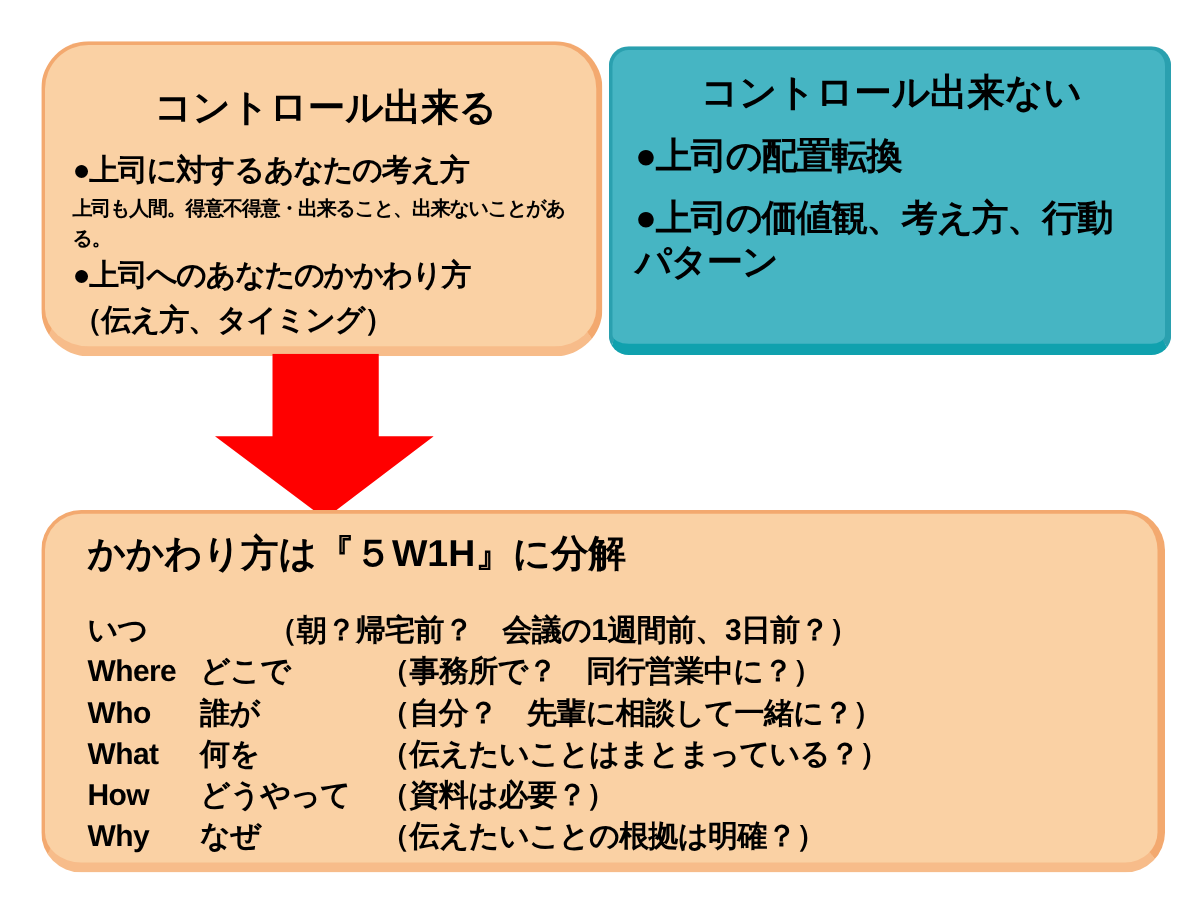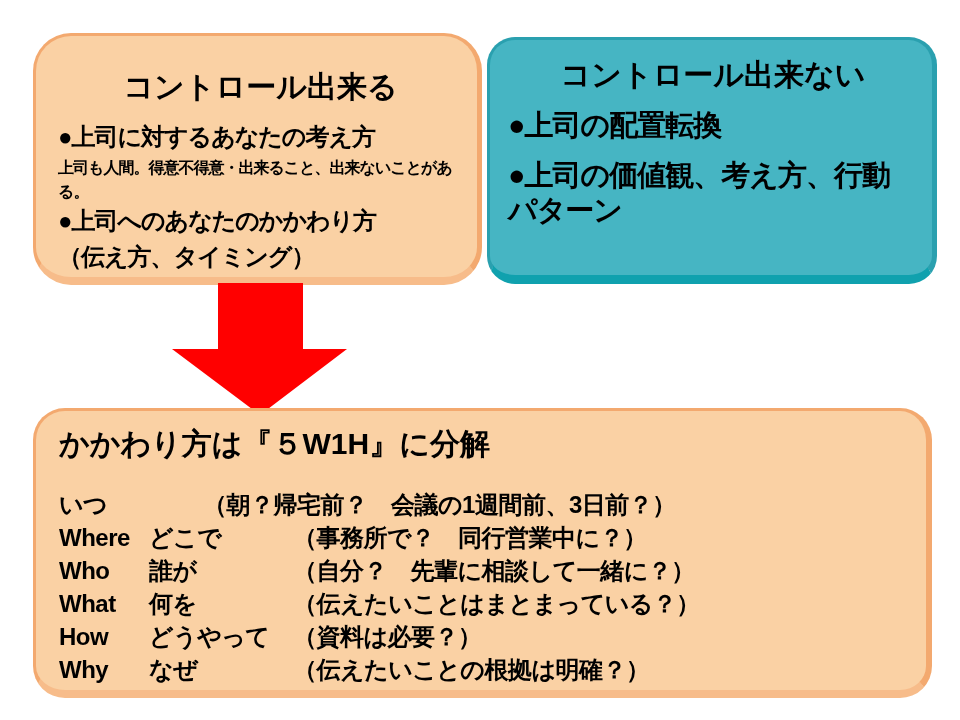--- a/index.html
+++ b/index.html
@@ -36,42 +36,42 @@
   .b1-note{font-size:16px;line-height:24px;margin-top:2px;letter-spacing:-1px;}
   .b1-last{margin-top:2px;}
 
   
   .box-uncontrollable{
     left:487px;top:37px;width:450px;height:247px;
     background:#46B5C3;
     border:3px solid #2AA0AF;
     border-right-width:5px;
     border-bottom:9px solid #10A1AE;
-    border-radius:28px;
+    border-radius:16px;
     padding:12px 14px 0 18px;
   }
   .b2-bullet{font-size:29px;line-height:35px;letter-spacing:-1px;}
   .b2-first{margin-top:14px;}
   .b2-second{margin-top:15px;}
 
   
   .down-arrow{
     position:absolute;
     left:172px;top:283px;width:175px;height:132px;
   }
 
   
   .box-breakdown{
     left:33px;top:408px;width:899px;height:290px;
     background:#FAD1A4;
     border:3px solid #F3A96F;
     border-right-width:6px;
     border-bottom:8px solid #F7BC8A;
     border-radius:32px;
-    padding:14px 26px 0 23px;
+    padding:14px 26px 0 34px;
   }
   .b3-title{
     font-size:30px;line-height:38px;
     letter-spacing:0px;
   }
   .b3-rows{margin-top:25px;}
   .b3-row{
     display:flex;
     font-size:24px;line-height:33px;
     letter-spacing:-0.5px;

